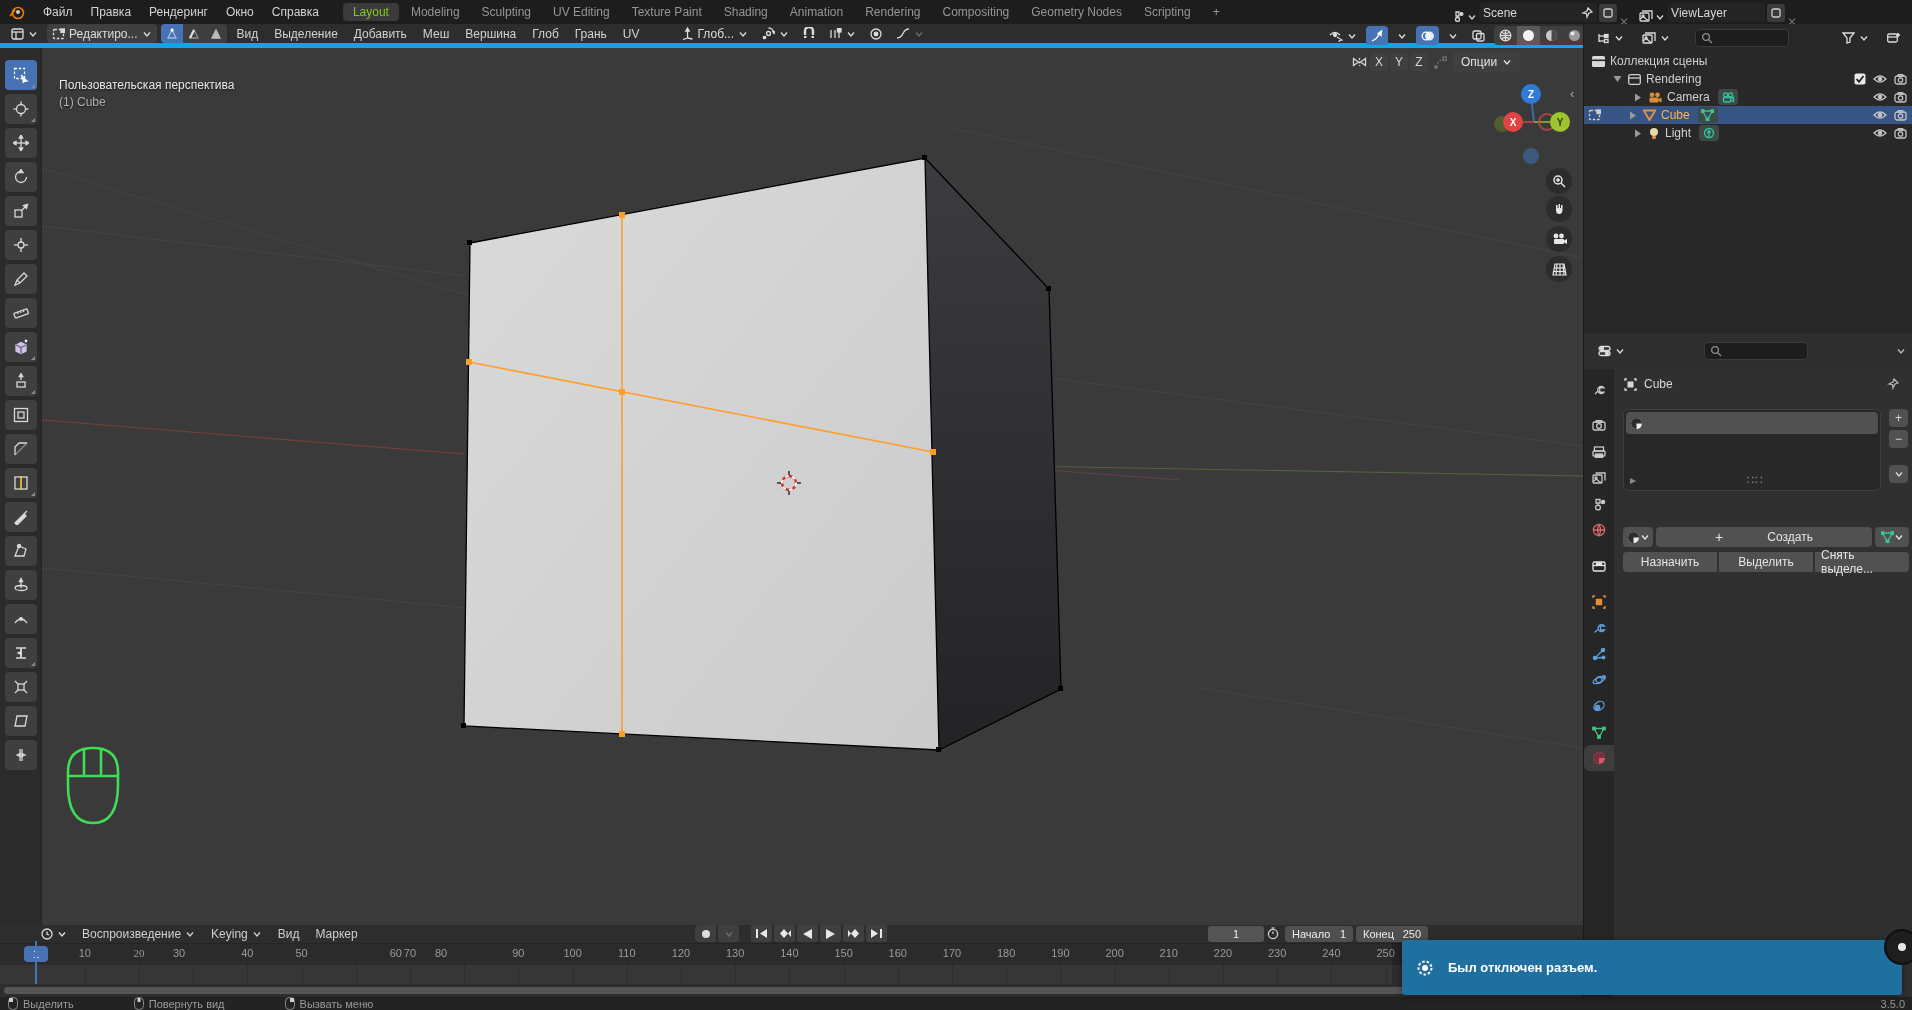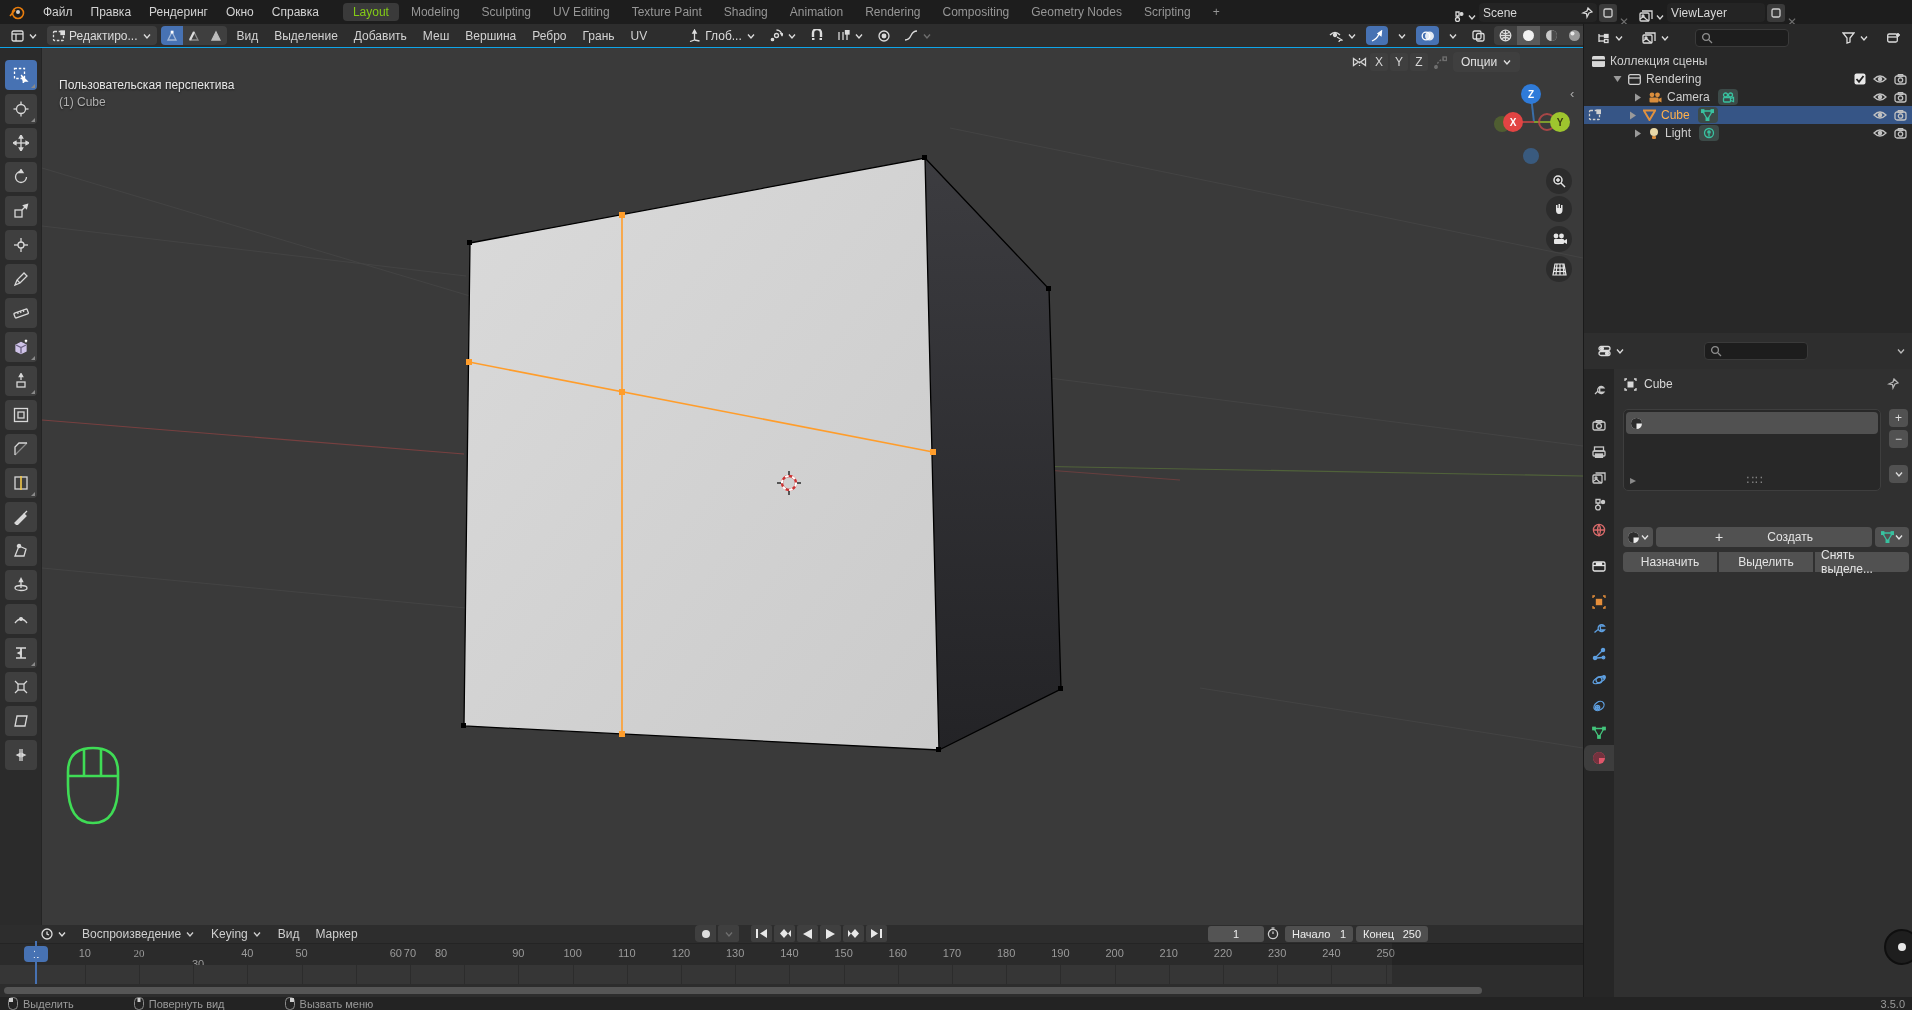--- a/index.html
+++ b/index.html
@@ -14,21 +14,21 @@
   .menus .mi{padding:0 9px;color:#d2d2d2;cursor:default;}
   .workspaces{display:flex;align-items:center;height:100%;margin-left:14px;}
   .workspaces .ws{padding:2px 10px;color:#969696;border-radius:4px;margin:0 1px;}
   .workspaces .ws.active{background:#3a3a3a;color:#84cc16;}
   .scene-cluster{position:absolute;left:1452px;top:2px;height:20px;display:flex;align-items:flex-end;gap:2px;}
   .chip{display:flex;align-items:center;background:#242424;border-radius:4px;height:19px;padding:0 4px;gap:4px;}
   .chip .lbl{color:#d8d8d8;}
   .mini-btn{width:18px;height:18px;border-radius:3px;background:#3a3a3a;display:inline-flex;align-items:center;justify-content:center;color:#cfcfcf;}
   .dim{color:#6f6f6f;}
   
-  .vp-header{position:absolute;left:0;top:24px;width:1583px;height:24px;background:#2d2d2d;display:flex;align-items:center;border-bottom:1px solid #0ea5e9;}
+  .vp-header{position:absolute;left:0;top:24px;width:1583px;height:24px;background:#2d2d2d;display:flex;align-items:center;border-bottom:5px solid #0ea5e9;}
   .hbtn{display:inline-flex;align-items:center;height:19px;background:#3f3f3f;border-radius:4px;padding:0 5px;gap:4px;color:#dcdcdc;margin:0 2px;}
   .hbtn.flat{background:transparent;}
   .hbtn.blue{background:#4772b3;color:#fff;}
   .hgroup{display:inline-flex;margin:0 2px;}
   .hgroup .hbtn{margin:0;border-radius:0;}
   .hgroup .hbtn:first-child{border-radius:4px 0 0 4px;}
   .hgroup .hbtn:last-child{border-radius:0 4px 4px 0;}
   .vp-menus{display:flex;align-items:center;}
   .vp-menus .mi{padding:0 8px;color:#d2d2d2;}
   .right-icons{position:absolute;left:1322px;top:2px;display:flex;align-items:center;}
@@ -245,21 +245,21 @@
             </svg>
           </span>
         </span>
     </span>
     <nav class="vp-menus" id="vp-menus">
         <span class="mi">Вид</span>
         <span class="mi">Выделение</span>
         <span class="mi">Добавить</span>
         <span class="mi">Меш</span>
         <span class="mi">Вершина</span>
-        <span class="mi">Ребро</span>
+        <span class="mi">Глоб</span>
         <span class="mi">Грань</span>
         <span class="mi">UV</span>
       </nav>
     <span style="width:26px"></span>
     <span class="hbtn flat">
         <span class="ic">
           <svg width="13" height="13" viewBox="0 0 13 13" fill="none" stroke="currentColor" stroke-width="1.3">
             <line x1="6.5" y1="11" x2="6.5" y2="2"></line>
             <polygon points="6.5,1 4.8,4 8.2,4" fill="currentColor"></polygon>
             <line x1="6.5" y1="11" x2="2" y2="12.5"></line>
@@ -1286,21 +1286,21 @@
         </span>
       <span class="field" style="left:1356px;width:72px;background:#4f4f4f;justify-content:space-between;padding:0 7px">
           <span>Конец</span>
           <span>250</span>
         </span>
     </div>
     <div class="ruler" id="ruler">
       <span class="framepill">1</span>
     <span class="tick" style="left: 84.78px;">10</span>
         <span class="tick" style="left: 138.98px; font-family: Liberation Serif, serif;">20</span>
-        <span class="tick" style="left: 198px; margin-top: 11px;">30</span>
+        <span class="tick" style="left: 179px;">30</span>
         <span class="tick" style="left: 247.38px;">40</span>
         <span class="tick" style="left: 301.58px;">50</span>
         <span class="tick" style="left: 355.78px; margin-left: 40px;">60</span>
         <span class="tick" style="left: 409.98px;">70</span>
         <span class="tick" style="left: 441px;">80</span>
         <span class="tick" style="left: 518.38px;">90</span>
         <span class="tick" style="left: 572.58px;">100</span>
         <span class="tick" style="left: 626.78px;">110</span>
         <span class="tick" style="left: 680.98px;">120</span>
         <span class="tick" style="left: 735.18px;">130</span>
@@ -1373,19 +1373,28 @@
           <svg width="10" height="13" viewBox="0 0 10 13">
             <rect x="0.5" y="0.5" width="9" height="12" rx="4" fill="none" stroke="#8a8a8a"></rect>
             <path d="M5 1h4v4h-4z" fill="#cfcfcf"></path>
           </svg>
         </span>
         <span>Вызвать меню</span>
       </span>
       <span class="version">3.5.0</span>
   </footer>
 
+  <div class="toast">
+    <span class="ic">
+        <svg width="18" height="18" viewBox="0 0 18 18">
+          <circle cx="9" cy="9" r="6.5" fill="none" stroke="#fff" stroke-width="2" stroke-dasharray="2.5 2"></circle>
+          <circle cx="9" cy="9" r="3" fill="#fff"></circle>
+        </svg>
+      </span>
+    <span class="msg">Был отключен разъем.</span>
+  </div>
   <div class="toast-knob">
       <svg width="10" height="10">
         <circle cx="5" cy="5" r="4" fill="#e8e8e8"></circle>
       </svg>
     </div>
 
 </div>
 
 </body></html>

